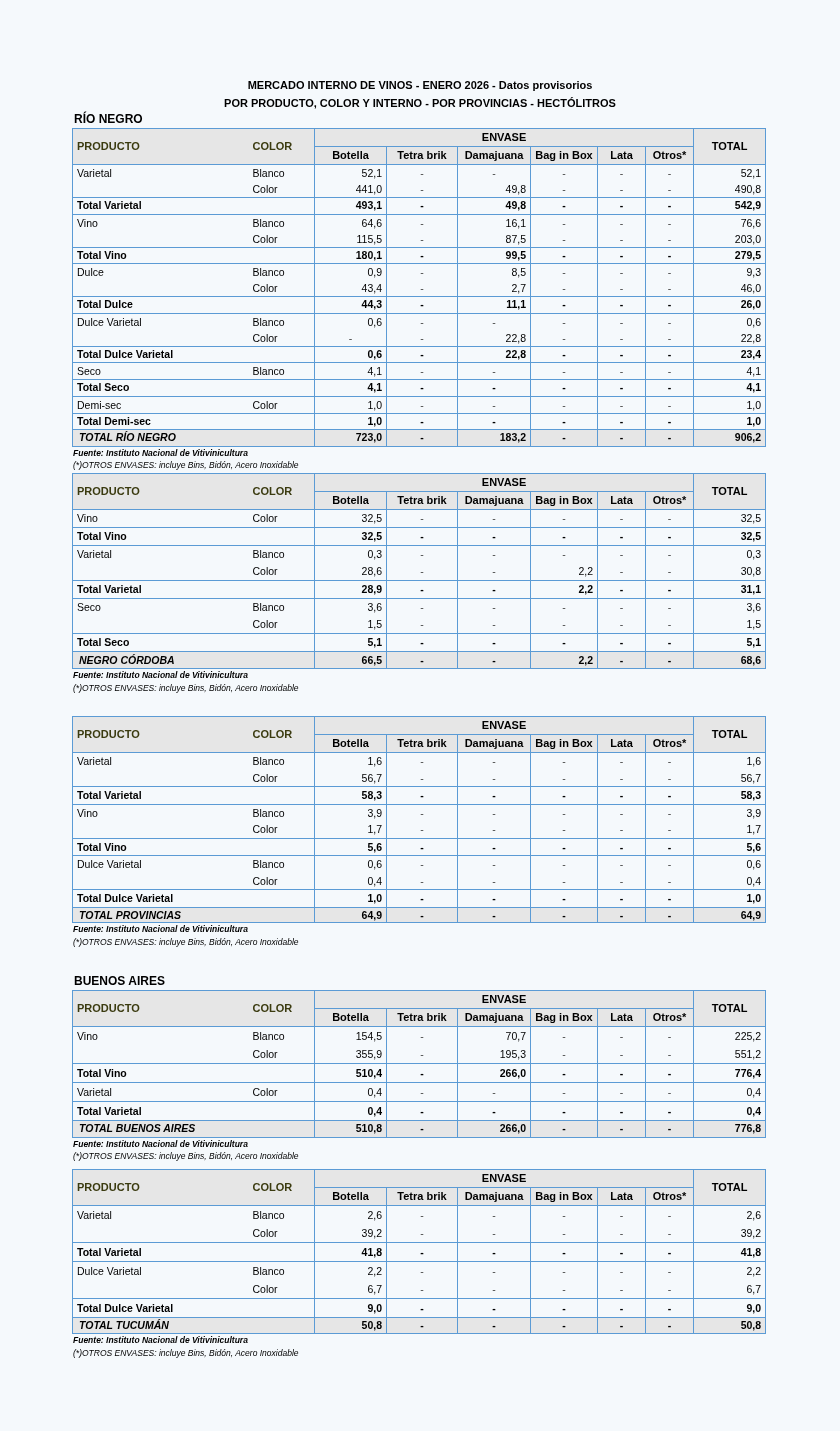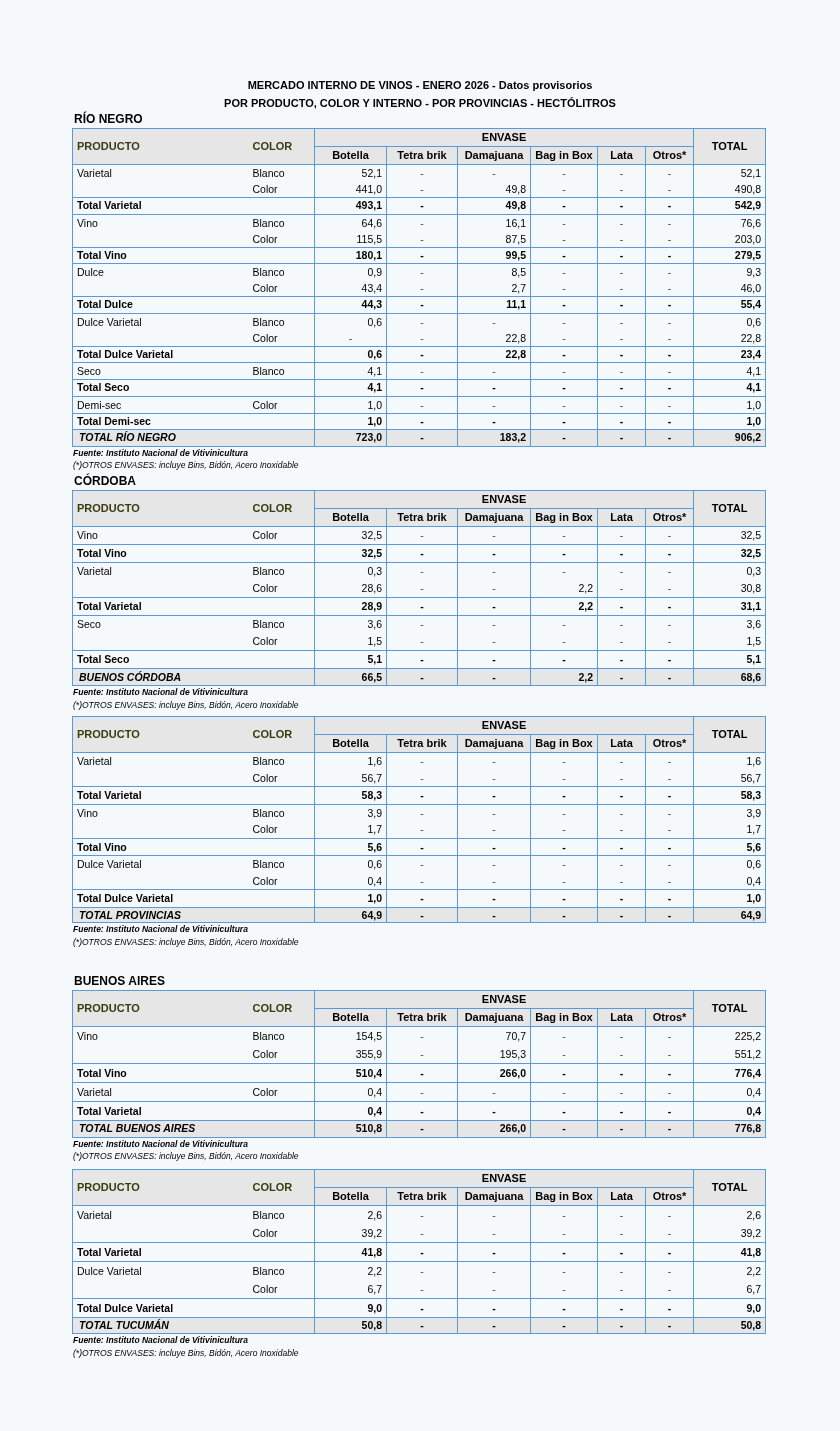--- a/index.html
+++ b/index.html
@@ -159,21 +159,21 @@
           </tr>
           <tr class="total">
             <td class="c0" style="height: 15.5px; line-height: 15.5px;">Total Dulce</td>
             <td class="c1" style="height: 15.5px; line-height: 15.5px;"></td>
             <td class="num" style="height: 15.5px; line-height: 15.5px;">44,3</td>
             <td class="dash" style="height: 15.5px; line-height: 15.5px;">-</td>
             <td class="num" style="height: 15.5px; line-height: 15.5px;">11,1</td>
             <td class="dash" style="height: 15.5px; line-height: 15.5px;">-</td>
             <td class="dash" style="height: 15.5px; line-height: 15.5px;">-</td>
             <td class="dash" style="height: 15.5px; line-height: 15.5px;">-</td>
-            <td class="num" style="height: 15.5px; line-height: 15.5px;">55,4</td>
+            <td class="num" style="height: 15.5px; line-height: 15.5px;">26,0</td>
           </tr>
           <tr class="first">
             <td class="c0" style="height: 16px; line-height: 16px;">Dulce Varietal</td>
             <td class="c1" style="height: 16px; line-height: 16px;">Blanco</td>
             <td class="num" style="height: 16px; line-height: 16px;">0,6</td>
             <td class="dash" style="height: 16px; line-height: 16px;">-</td>
             <td class="dash" style="height: 16px; line-height: 16px;">-</td>
             <td class="dash" style="height: 16px; line-height: 16px;">-</td>
             <td class="dash" style="height: 16px; line-height: 16px;">-</td>
             <td class="dash" style="height: 16px; line-height: 16px;">-</td>
@@ -255,21 +255,20 @@
             <td class="dash" style="height: 15.5px; line-height: 15.5px;">-</td>
             <td class="dash" style="height: 15.5px; line-height: 15.5px;">-</td>
             <td class="num" style="height: 15.5px; line-height: 15.5px;">906,2</td>
           </tr>
         </tbody>
       </table>
       <div class="foot b">Fuente: Instituto Nacional de Vitivinicultura</div>
       <div class="foot">(*)OTROS ENVASES: incluye Bins, Bidón, Acero Inoxidable</div>
     </div>
     <div class="section" style="top: 473px;">
-      <div class="prov">CÓRDOBA</div>
       <table>
         <colgroup>
           <col class="w0">
           <col class="w1">
           <col class="w2">
           <col class="w3">
           <col class="w4">
           <col class="w5">
           <col class="w6">
           <col class="w7">
@@ -374,21 +373,21 @@
             <td class="c1" style="height: 17px; line-height: 17px;"></td>
             <td class="num" style="height: 17px; line-height: 17px;">5,1</td>
             <td class="dash" style="height: 17px; line-height: 17px;">-</td>
             <td class="dash" style="height: 17px; line-height: 17px;">-</td>
             <td class="dash" style="height: 17px; line-height: 17px;">-</td>
             <td class="dash" style="height: 17px; line-height: 17px;">-</td>
             <td class="dash" style="height: 17px; line-height: 17px;">-</td>
             <td class="num" style="height: 17px; line-height: 17px;">5,1</td>
           </tr>
           <tr class="grand">
-            <td class="c0" style="height: 16px; line-height: 16px;">BUENOS CÓRDOBA</td>
+            <td class="c0" style="height: 16px; line-height: 16px;">NEGRO CÓRDOBA</td>
             <td class="c1" style="height: 16px; line-height: 16px;"></td>
             <td class="num" style="height: 16px; line-height: 16px;">66,5</td>
             <td class="dash" style="height: 16px; line-height: 16px;">-</td>
             <td class="dash" style="height: 16px; line-height: 16px;">-</td>
             <td class="num" style="height: 16px; line-height: 16px;">2,2</td>
             <td class="dash" style="height: 16px; line-height: 16px;">-</td>
             <td class="dash" style="height: 16px; line-height: 16px;">-</td>
             <td class="num" style="height: 16px; line-height: 16px;">68,6</td>
           </tr>
         </tbody>

